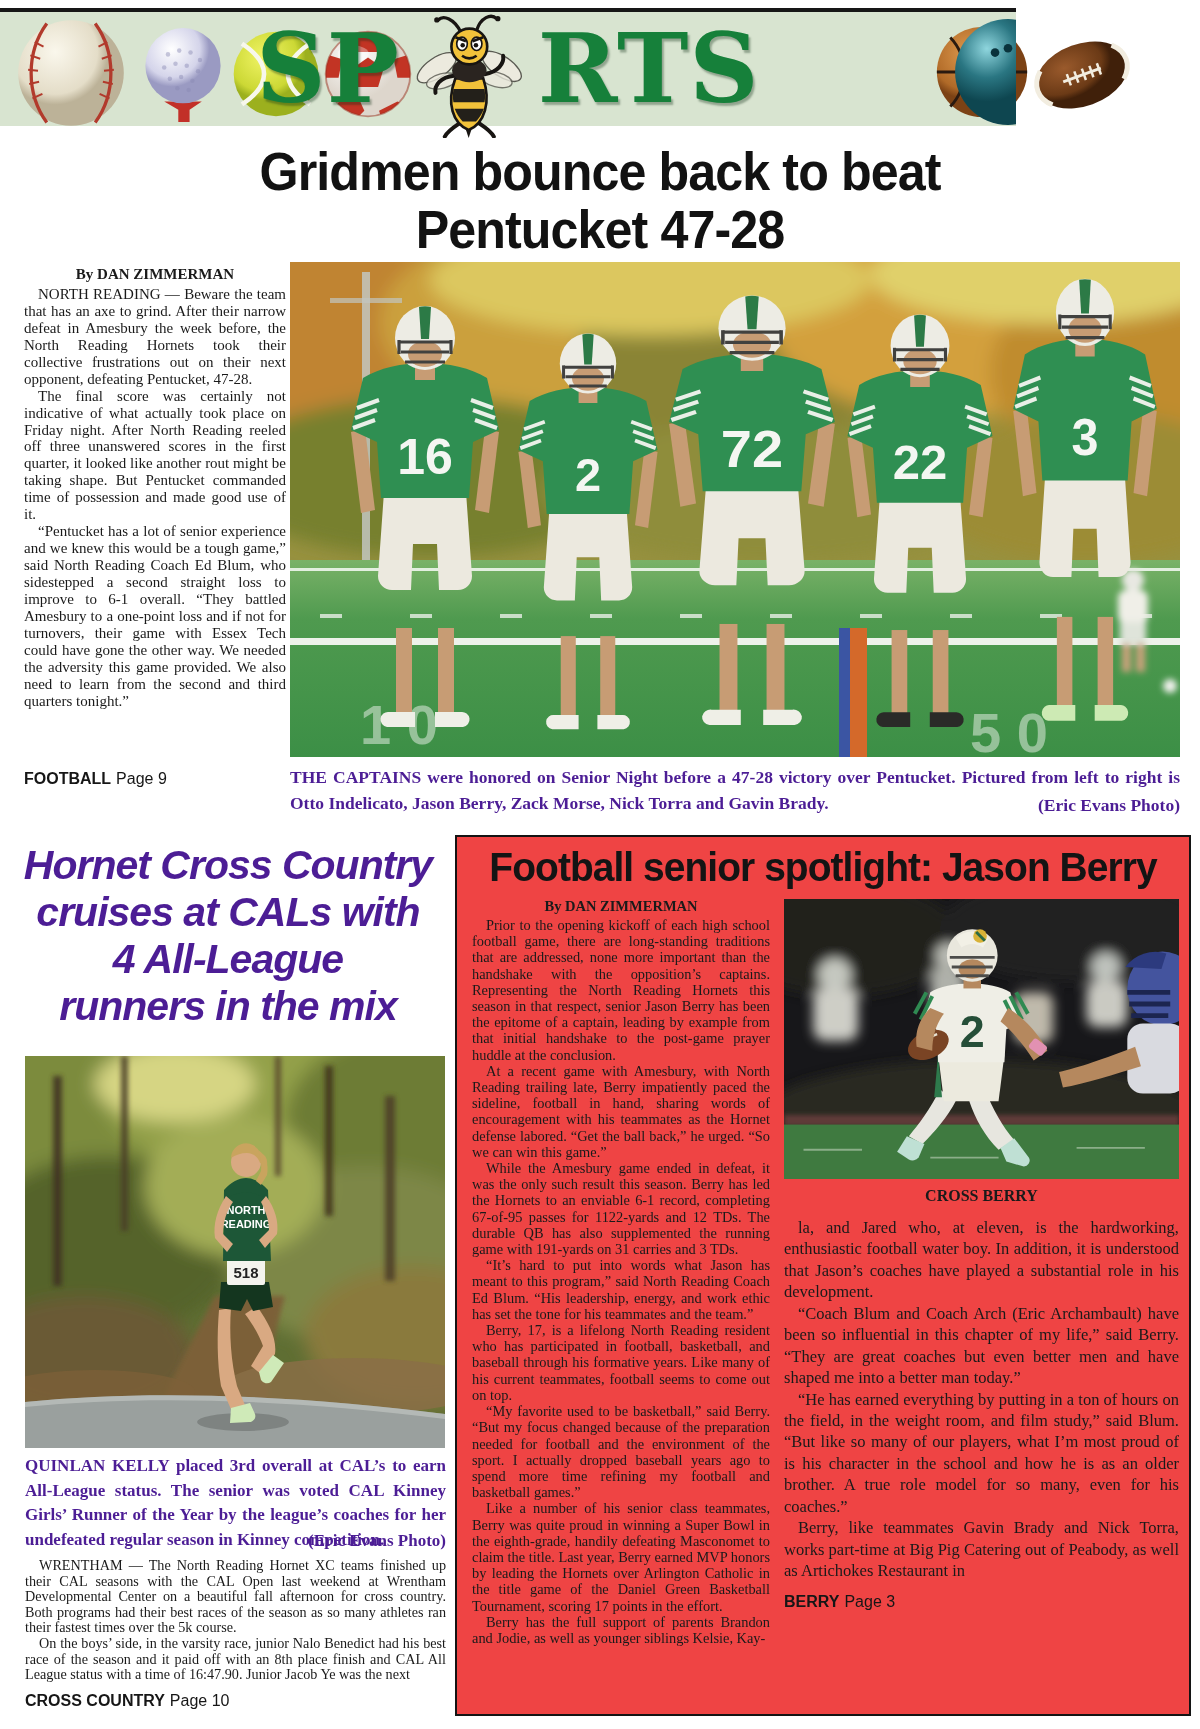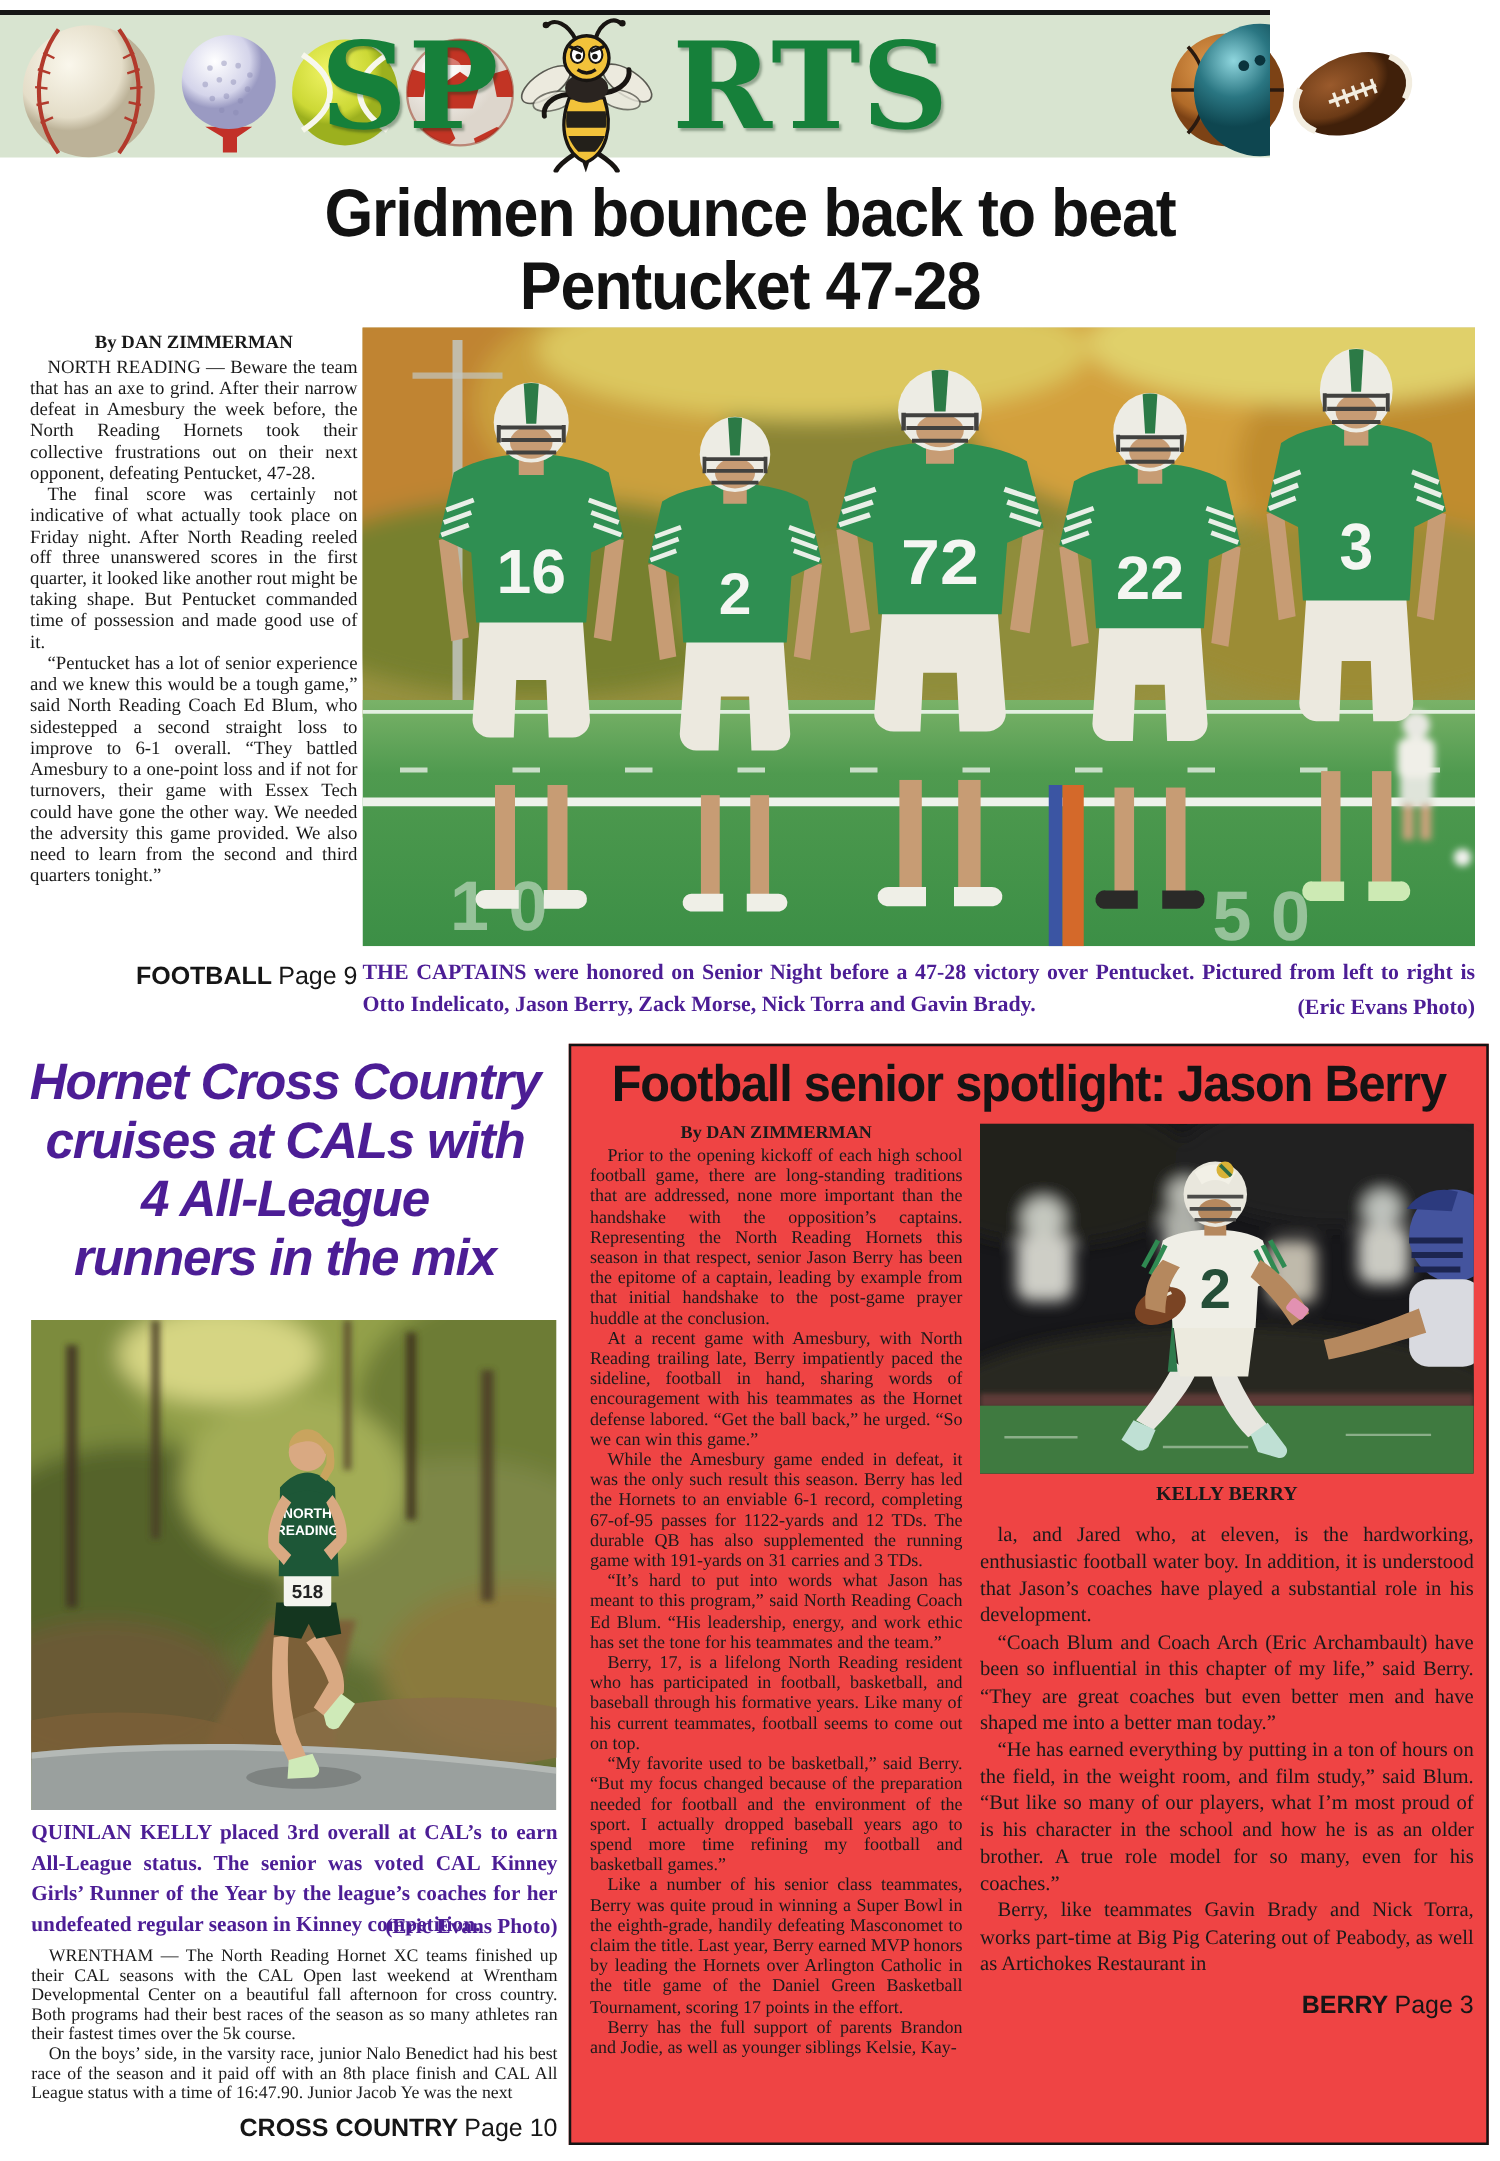--- a/index.html
+++ b/index.html
@@ -41,21 +41,21 @@
   .byline {
     text-align:center; font-weight:bold; font-size:15px; line-height:18px;
     margin-bottom:3px; text-indent:0;
   }
   .bodyp {
     text-align:justify; text-indent:14px; font-size:15px; line-height:1.14;
     hyphens:auto;
   }
   .fb-col .bodyp { font-size:15px; line-height:1.13; }
 
-  .jump { font-family:"Liberation Sans", sans-serif; font-size:20px; color:#161616; text-align:right; }
+  .jump { font-family:"Liberation Sans", sans-serif; font-size:16px; color:#161616; text-align:left; }
   .jump .jb { font-weight:700; }
   .jump .jr { font-weight:400; margin-left:5px; }
   .fb-jump { position:absolute; left:24px; top:770px; width:262px; }
 
   .captains-photo { position:absolute; left:290px; top:262px; width:890px; height:495px; }
   .caption {
     font-weight:bold; text-align:justify; position:absolute; color:#4c1d95;
   }
   .main-caption { left:290px; top:764px; width:890px; height:54px; font-size:17.5px; line-height:26px; }
   .caption .credit { position:absolute; right:0; bottom:0; font-weight:bold; }
@@ -670,21 +670,21 @@
             <path d="M197,34 l9,9" stroke="#2c6a44" stroke-width="3"></path>
             <ellipse cx="193" cy="72" rx="14" ry="10" fill="#b5885e"></ellipse>
             <g stroke="#4c4c4a" stroke-width="3" fill="none">
                 <path d="M170,60 h46"></path>
                 <path d="M172,70 h42"></path>
                 <path d="M176,79 h34"></path>
               </g>
           </g>
         </svg>
       </div>
-      <p class="photo-label">KELLY BERRY</p>
+      <p class="photo-label">CROSS BERRY</p>
       <p class="bodyp">la, and Jared who, at eleven, is the hardworking, enthusiastic football water boy. In addition, it is understood that Jason’s coaches have played a substantial role in his development.</p>
       <p class="bodyp">“Coach Blum and Coach Arch (Eric Archambault) have been so influential in this chapter of my life,” said Berry. “They are great coaches but even better men and have shaped me into a better man today.”</p>
       <p class="bodyp">“He has earned everything by putting in a ton of hours on the field, in the weight room, and film study,” said Blum. “But like so many of our players, what I’m most proud of is his character in the school and how he is as an older brother. A true role model for so many, even for his coaches.”</p>
       <p class="bodyp">Berry, like teammates Gavin Brady and Nick Torra, works part-time at Big Pig Catering out of Peabody, as well as Artichokes Restaurant in</p>
       <div class="jump berry-jump">
         <span class="jb">BERRY</span><span class="jr">Page 3</span>
       </div>
     </div>
   </section>
 

